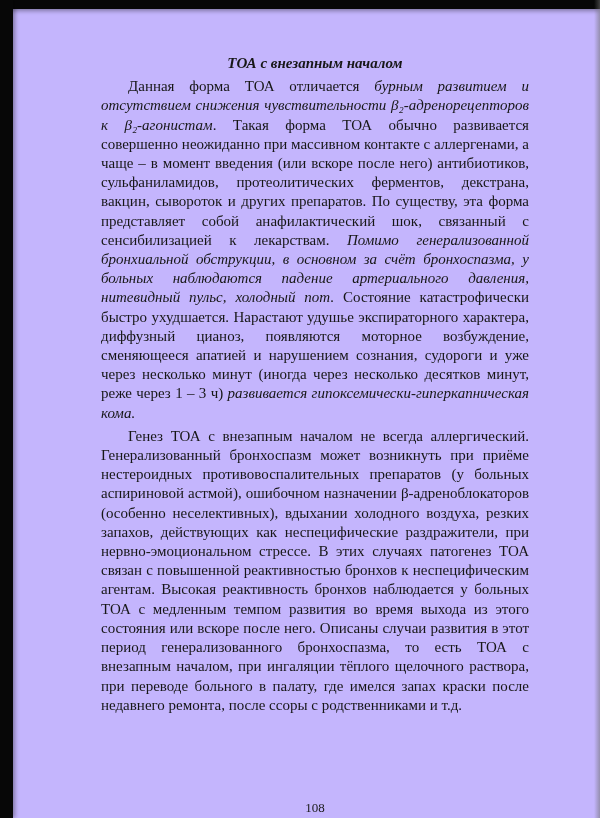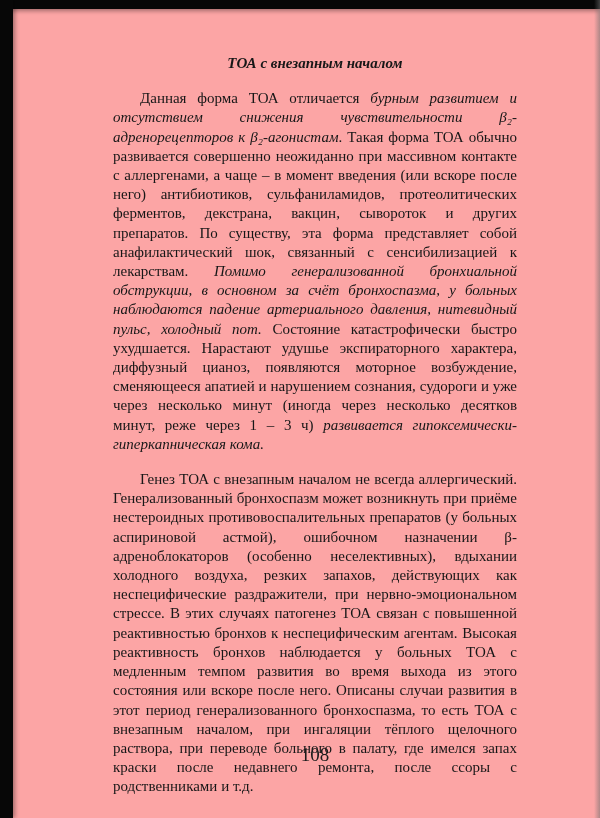--- a/index.html
+++ b/index.html
@@ -4,21 +4,21 @@
 <style>
   html, body {
     margin: 0;
     padding: 0;
     background: #ffffff;
   }
   .scan-page {
     position: relative;
     width: 600px;
     height: 818px;
-    background: #fca5a5;
+    background: #c4b5fd;
     overflow: hidden;
     font-family: "Liberation Serif", "DejaVu Serif", serif;
   }
   .edge-top {
     position: absolute;
     top: 0; left: 0;
     width: 600px; height: 9px;
     background: #070707;
     box-shadow: 0 2px 4px rgba(0,0,0,0.35);
   }
@@ -47,32 +47,32 @@
   }
   .doc-title {
     margin: 0 0 2px 0;
     font-size: 15px;
     font-weight: bold;
     font-style: italic;
     text-align: center;
     text-indent: 0;
   }
   .text-block p {
-    margin: 16px;
+    margin: 4px;
     text-indent: 27px;
   }
   .it { font-style: italic; }
   .bd { font-weight: bold; }
   .page-number {
     position: absolute;
-    top: 744px;
+    top: 800px;
     left: 97px;
     width: 436px;
     text-align: center;
-    font-size: 19px;
+    font-size: 13px;
     color: #1a1a1a;
   }
 </style>
 </head>
 <body>
 
 <div class="scan-page">
   <div class="edge-top"></div>
   <div class="edge-left"></div>
   <div class="edge-right"></div>

